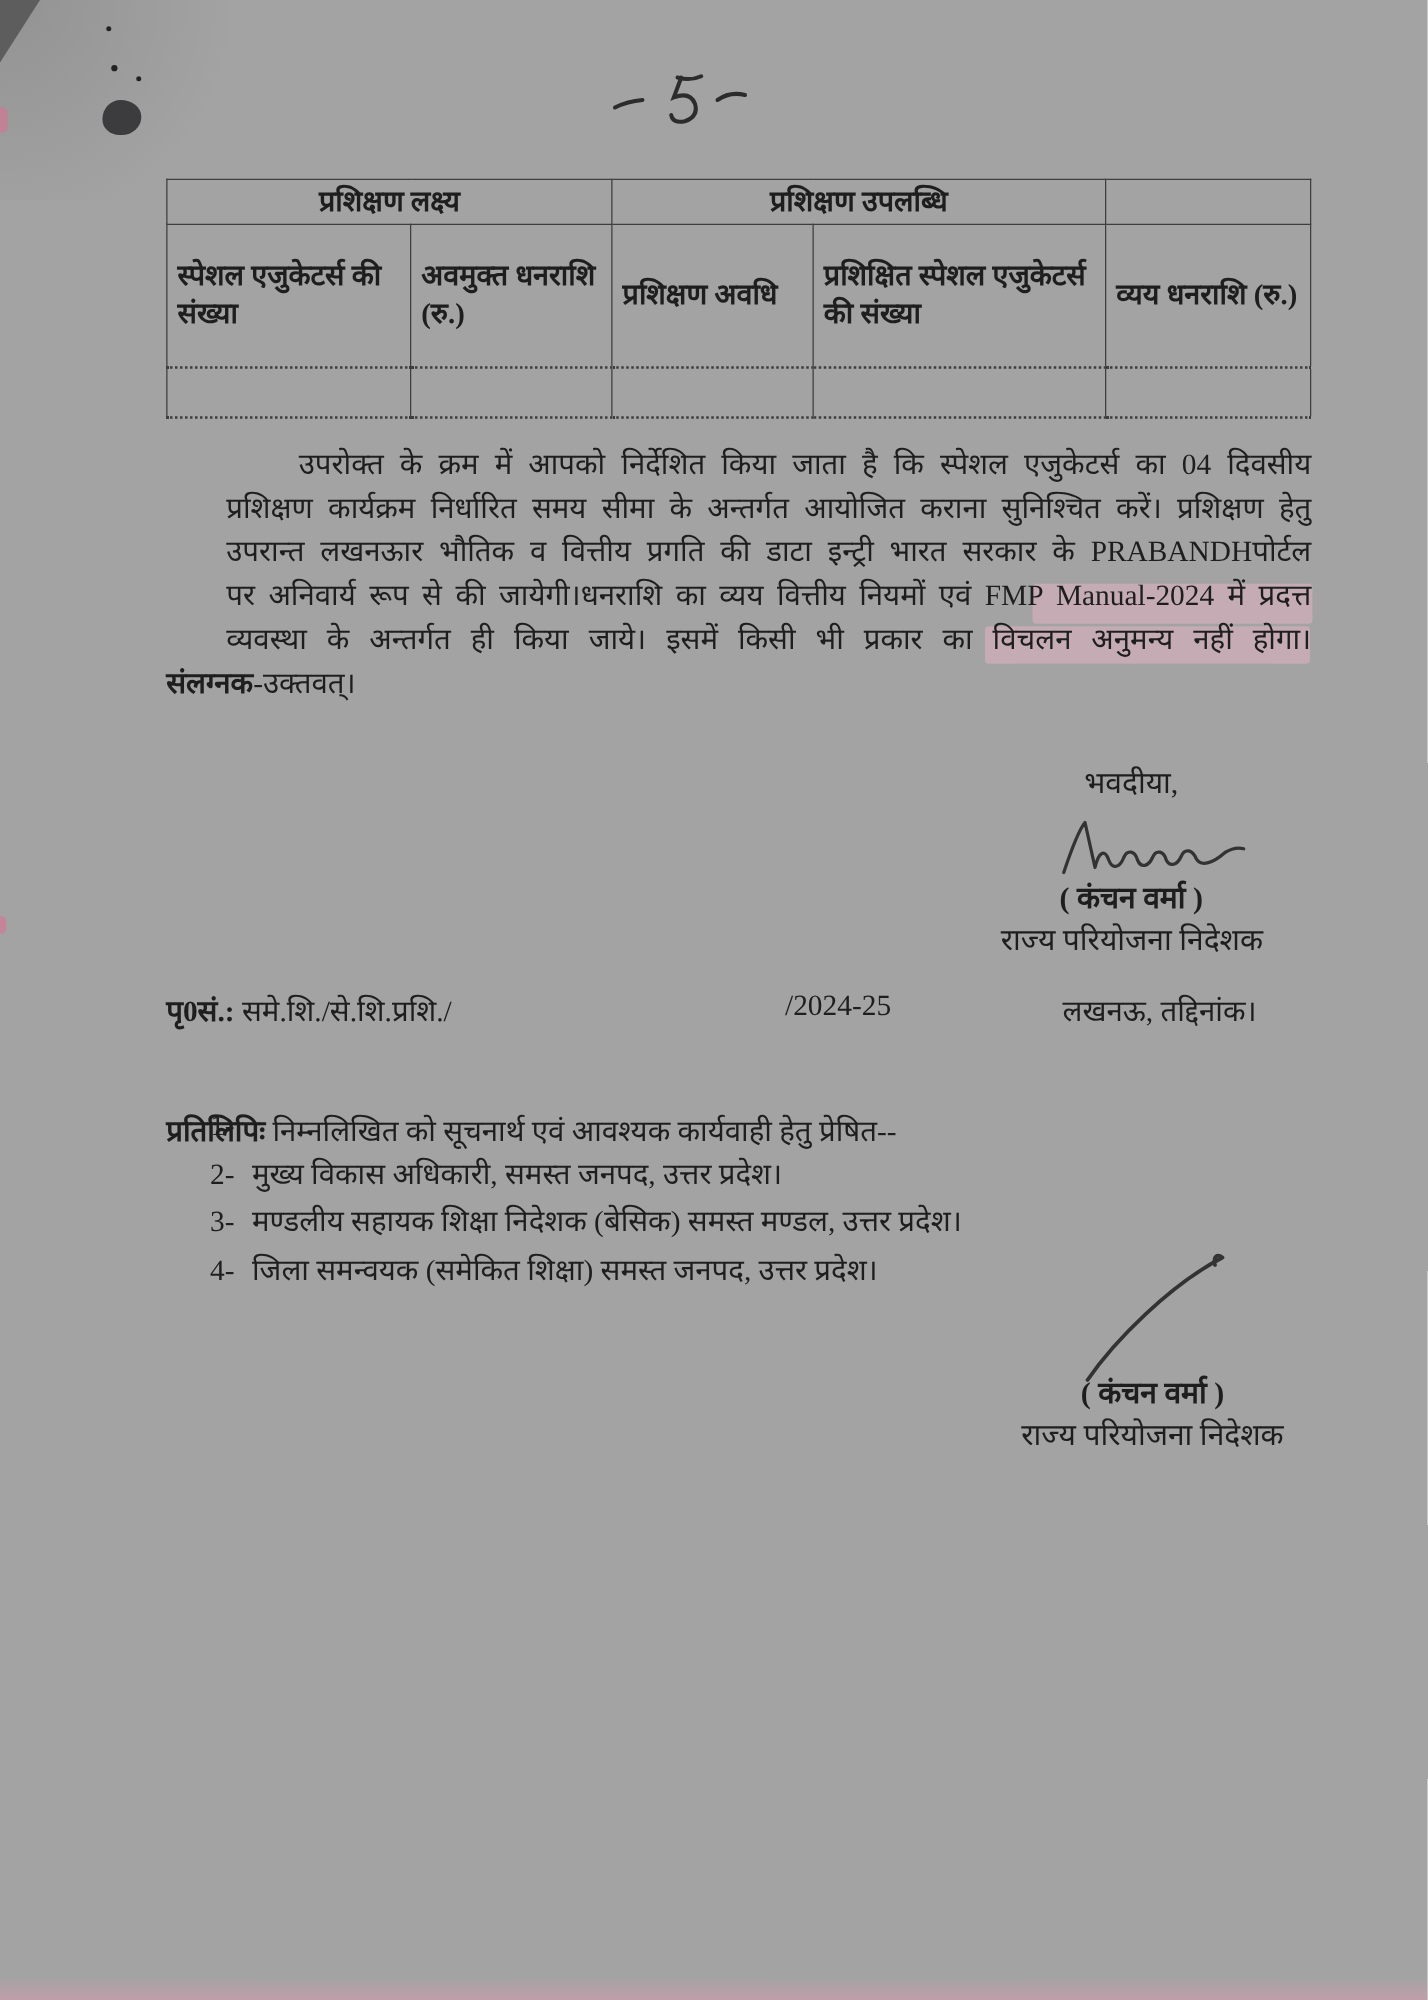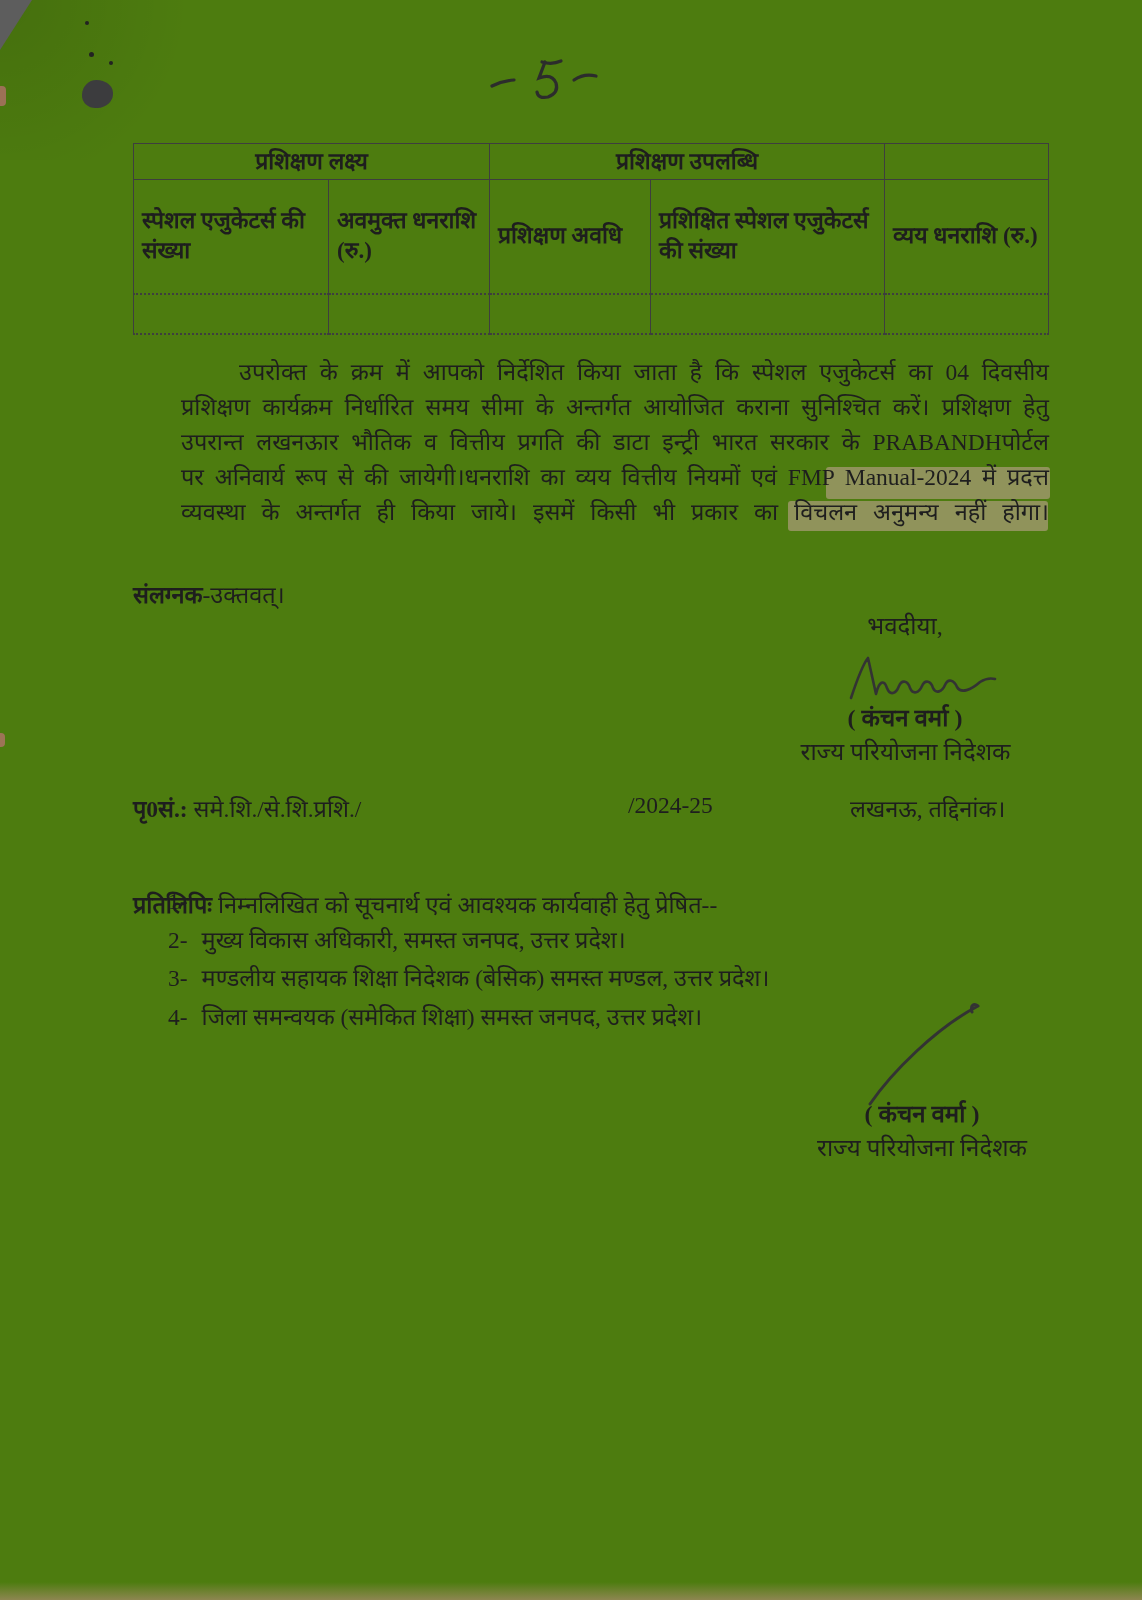--- a/index.html
+++ b/index.html
@@ -1,19 +1,19 @@
 <!DOCTYPE html>
 <html><head>
 <meta charset="utf-8">
 <style>
   * { margin:0; padding:0; box-sizing:border-box; }
   html,body { background:#e8e8e8; }
   .page {
     position:relative; width:1142px; height:1600px; margin:0 auto;
-    background:#4d7c0f; overflow:hidden;
+    background:#a3a3a3; overflow:hidden;
     font-family:"Liberation Serif","DejaVu Serif",serif;
     color:#1e1e1e;
   }
   .corner-shade{position:absolute;left:0;top:0;width:220px;height:160px;
     background:radial-gradient(circle at 0 0, rgba(0,0,0,0.10), rgba(0,0,0,0) 70%);}
   .fold-mark{position:absolute;left:0;top:0;width:0;height:0;
     border-top:50px solid #5d5d5d;border-right:32px solid transparent;}
   .ink-blot{position:absolute;left:82px;top:80px;width:31px;height:28px;background:#3c3c3e;
     border-radius:48% 55% 52% 45% / 55% 48% 52% 45%;}
   .dot{position:absolute;background:#222;border-radius:50%;}
@@ -44,21 +44,21 @@
   }
   table.doc-table tr.group-row th{height:36px;text-align:center;padding:1px 4px;}
   table.doc-table tr.col-row th{height:114px;text-align:left;}
   table.doc-table tr.empty-row td{height:40px;border-top:2px dotted #3e3e3e;border-bottom:2px dotted #3e3e3e;}
 
   .para{position:absolute;left:133px;top:355px;width:916px;font-size:23.5px;}
   .para-line{height:35px;line-height:35px;text-align:justify;text-align-last:justify;
     white-space:nowrap;overflow:visible;margin-left:48px;}
   .para-line.first{padding-left:58px;}
   .para-line.latin-mix{letter-spacing:0.1px;}
-  .enclosure-line{height:35px;line-height:35px;text-align:left;text-align-last:left;margin-top:48px;}
+  .enclosure-line{height:35px;line-height:35px;text-align:left;text-align-last:left;}
   .bold{font-weight:bold;}
 
   .abs{position:absolute;}
   .t24{font-size:24px;}
   .center{text-align:center;}
 
   .sig-svg path, .flourish-svg path{stroke:#333;fill:none;stroke-linecap:round;stroke-linejoin:round;}
   .sig-svg path{stroke-width:2.6;}
   .flourish-svg path{stroke-width:3;}
 

